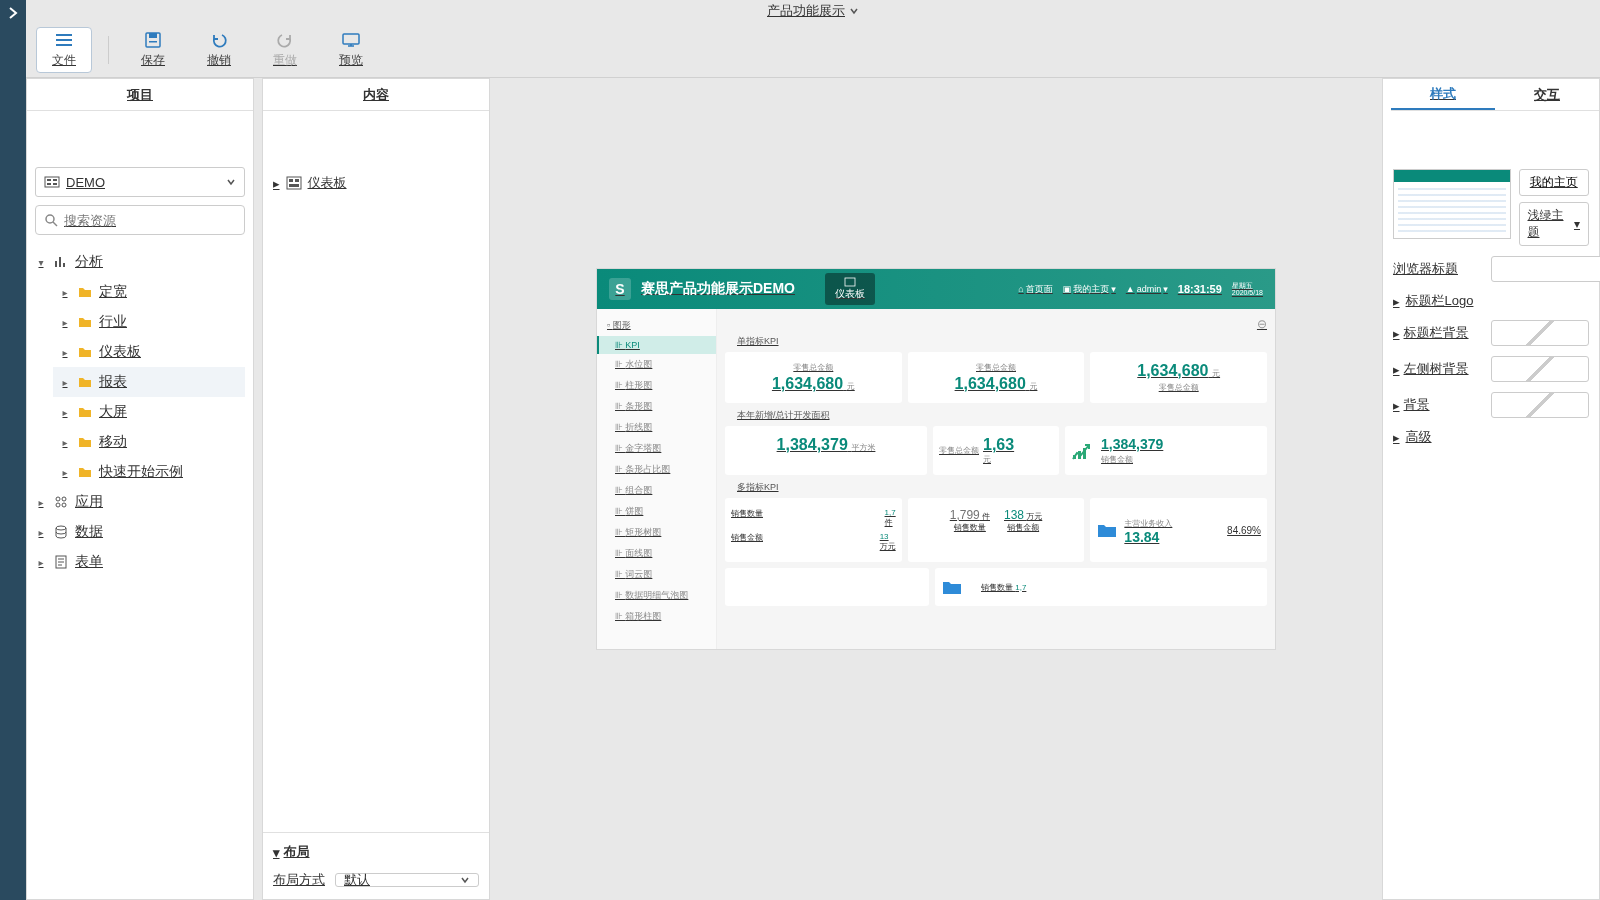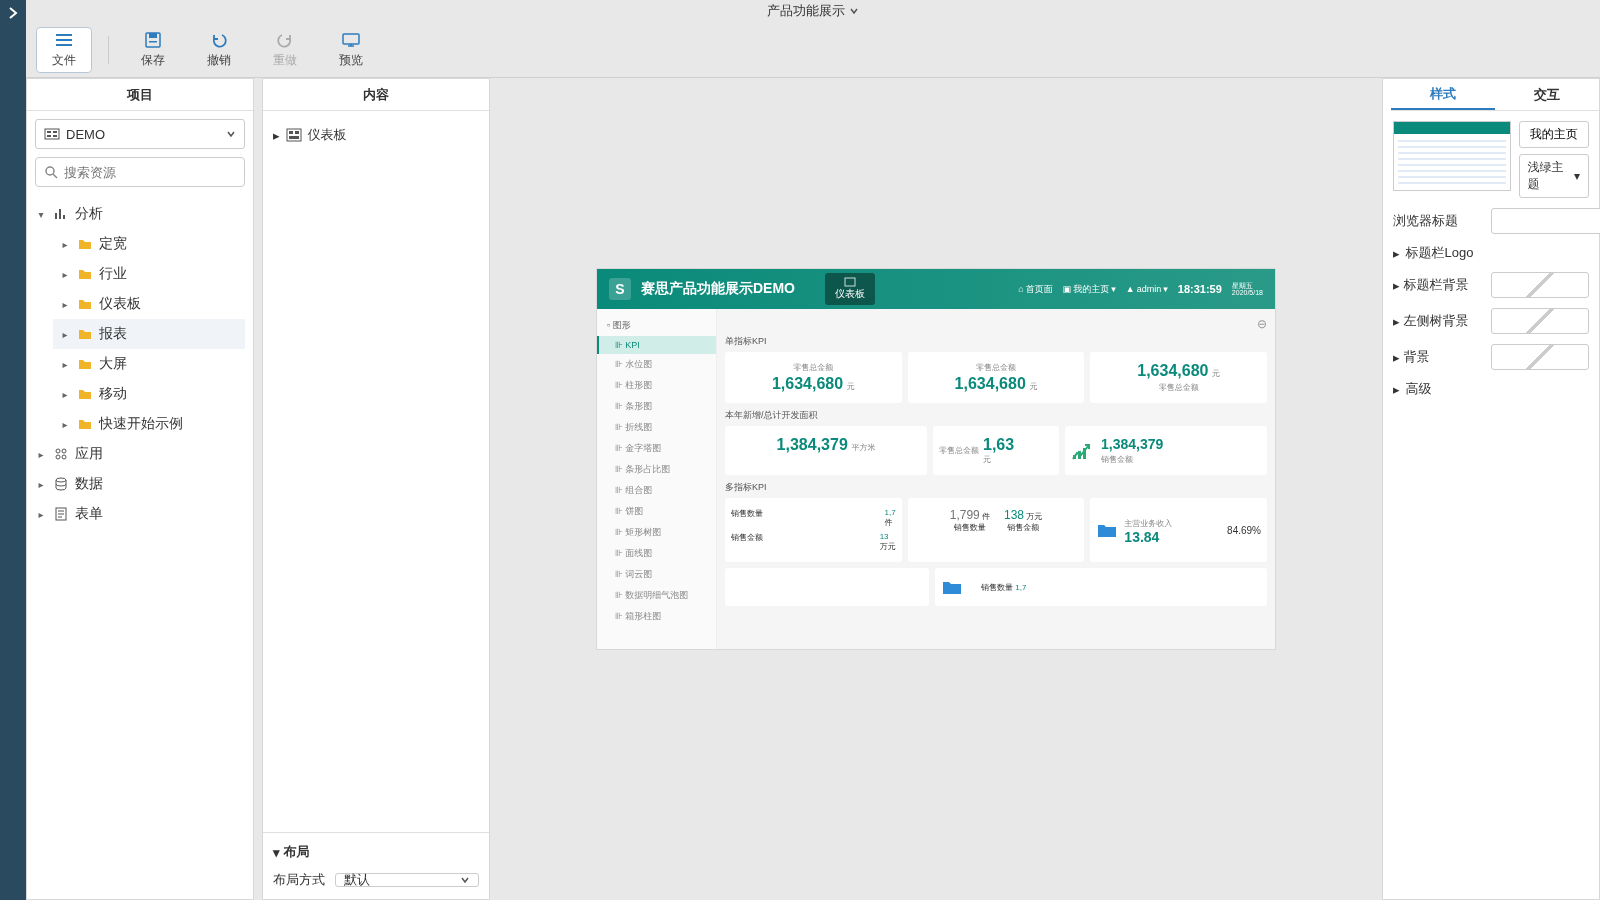--- a/index.html
+++ b/index.html
@@ -1,32 +1,32 @@
 <!DOCTYPE html>
 <html><head>
 <meta charset="utf-8">
 <style>
 * { box-sizing: border-box; margin: 0; padding: 0; }
 body { font-family: -apple-system, "Segoe UI", "Microsoft YaHei", sans-serif; font-size: 13px; color: #333; background: #e8e8e8; overflow: hidden; }
-.app { display: flex; width: 1600px; height: 900px; }
+.app { display: flex; width: 1600px; height: 900px; text-decoration: underline; }
 .left-rail { width: 26px; background: #2a4a5f; display: flex; align-items: flex-start; justify-content: center; padding-top: 6px; }
 .left-rail .chev { color: #fff; font-size: 16px; cursor: pointer; }
 .main { flex: 1; display: flex; flex-direction: column; }
 .topbar { height: 22px; display: flex; align-items: center; justify-content: center; color: #333; font-size: 13px; }
 .topbar .title-group { display: flex; align-items: center; gap: 4px; cursor: pointer; }
 .toolbar { height: 56px; display: flex; align-items: center; padding: 0 10px; gap: 10px; border-bottom: 1px solid #d0d0d0; }
 .tb-btn { display: flex; flex-direction: column; align-items: center; justify-content: center; width: 56px; height: 46px; border: 1px solid transparent; border-radius: 4px; cursor: pointer; gap: 2px; }
 .tb-btn.primary { border: 1px solid #b8c8d8; background: #fff; }
 .tb-btn .ico { width: 20px; height: 20px; display: flex; align-items: center; justify-content: center; color: #2e7bbd; }
 .tb-btn.disabled .ico { color: #aaa; }
 .tb-btn.disabled .lbl { color: #aaa; }
 .tb-btn .lbl { font-size: 12px; color: #444; }
 .tb-sep { width: 1px; height: 28px; background: #ccc; margin: 0 6px; }
 .workspace { flex: 1; display: flex; gap: 8px; padding: 0; }
-.panel { background: #fff; border: 1px solid #d8d8d8; display: flex; flex-direction: column; }
+.panel { background: #fff; border: 1px solid #d8d8d8; display: flex; flex-direction: column; gap: 48px; }
 .panel-title { height: 32px; display: flex; align-items: center; justify-content: center; font-weight: 600; border-bottom: 1px solid #e0e0e0; }
 .project-panel { width: 228px; }
 .content-panel { width: 228px; }
 .canvas-panel { flex: 1; background: transparent; border: none; display: flex; align-items: flex-start; justify-content: center; padding: 10px; }
 .right-panel { width: 218px; }
 .project-body { padding: 8px; display: flex; flex-direction: column; gap: 8px; }
 .dropdown { height: 30px; border: 1px solid #ccc; border-radius: 3px; display: flex; align-items: center; padding: 0 8px; justify-content: space-between; cursor: pointer; background: #fff; }
 .search-box { height: 30px; border: 1px solid #ccc; border-radius: 4px; display: flex; align-items: center; padding: 0 8px; gap: 6px; background: #fff; }
 .search-box input { border: none; outline: none; flex: 1; font-size: 13px; background: transparent; }
 .tree { padding: 4px 0; font-size: 14px; }
@@ -49,21 +49,21 @@
 .pv-title { font-size: 14px; font-weight: 600; }
 .pv-header-mid { display: flex; align-items: center; margin-left: 20px; }
 .pv-tab-active { background: #0006; padding: 4px 10px; border-radius: 3px; font-size: 10px; display: flex; flex-direction: column; align-items: center; }
 .pv-header-right { margin-left: auto; display: flex; align-items: center; gap: 10px; font-size: 9px; }
 .pv-body { display: flex; height: 340px; }
 .pv-side { width: 120px; background: #fafafa; border-right: 1px solid #eee; padding: 6px 0; font-size: 9px; overflow: hidden; }
 .pv-side-group { padding: 4px 10px; color: #666; }
 .pv-side-item { padding: 4px 10px 4px 18px; color: #888; cursor: pointer; white-space: nowrap; }
 .pv-side-item.active { background: #d0ede8; color: #0a8a7a; border-left: 2px solid #0a8a7a; padding-left: 16px; }
 .pv-main { flex: 1; background: #f5f5f5; padding: 8px; overflow: hidden; }
-.pv-sec-title { font-size: 9px; color: #555; margin: 4px 0; }
+.pv-sec-title { font-size: 9px; color: #555; margin: 4px 12px; }
 .kpi-row { display: flex; gap: 6px; margin-bottom: 6px; }
 .kpi-card { flex: 1; background: #fff; border-radius: 3px; padding: 10px 6px; text-align: center; }
 .kpi-label { font-size: 8px; color: #888; margin-bottom: 2px; }
 .kpi-value { font-size: 16px; color: #0a8a7a; font-weight: 600; }
 .kpi-unit { font-size: 8px; color: #888; }
 .kpi-sub { font-size: 8px; color: #888; margin-top: 2px; }
 .right-tabs { display: flex; height: 32px; border-bottom: 1px solid #e0e0e0; margin-left: 8px; }
 .right-tab { flex: 1; display: flex; align-items: center; justify-content: center; cursor: pointer; font-weight: 600; }
 .right-tab.active { border-bottom: 2px solid #2e7bbd; color: #2e7bbd; }
 .right-body { padding: 10px; display: flex; flex-direction: column; gap: 10px; }

